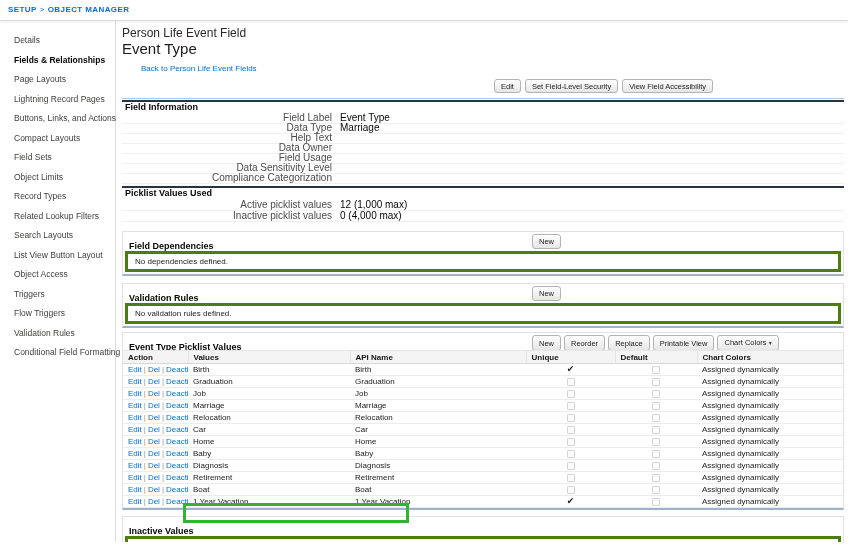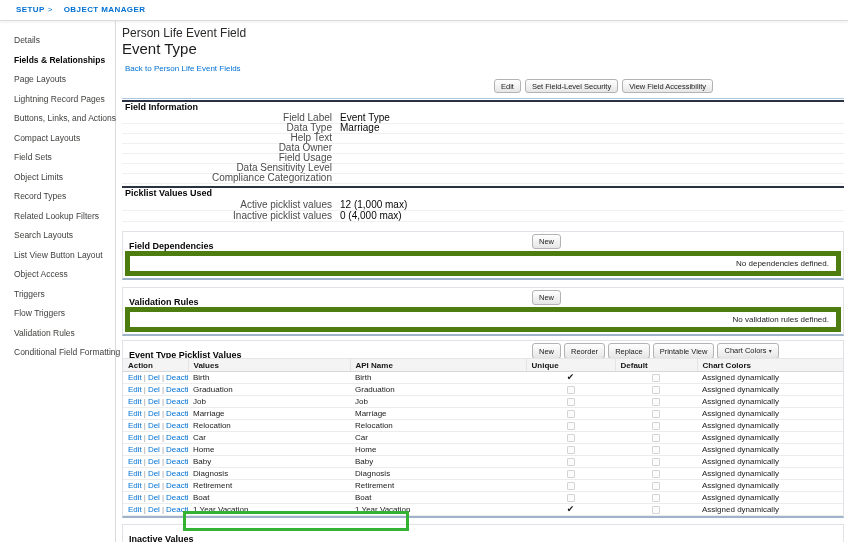--- a/index.html
+++ b/index.html
@@ -5,54 +5,54 @@
   * { box-sizing: border-box; }
   html,body { margin:0; padding:0; }
   body {
     width:848px; height:560px; overflow:hidden;
     font-family:"Liberation Sans","DejaVu Sans",sans-serif;
     background:#fff; color:#080707;
   }
   
   .top-header { padding:5px 0 6px 8px; border-bottom:1px solid #d9dbdd; box-shadow:0 1px 3px rgba(0,0,0,.08); position:relative; z-index:3; background:#fff; }
   .crumbs { font-size:8px; font-weight:bold; letter-spacing:.4px; }
-  .crumbs a { color:#0070d2; text-decoration:none; cursor:pointer;margin-left:8px; }
+  .crumbs a { color:#0070d2; text-decoration:none; cursor:pointer; }
   .crumbs .sep { color:#0070d2; margin:0 3px; font-weight:normal; }
   .page-title { margin:3px 0 0; font-size:13px; font-weight:bold; color:#080707; }
   
   .content { display:flex; height:521px; }
   .sidebar { width:116px; border-right:1px solid #d9dbdd; padding-top:10px; background:#fff; flex-shrink:0; }
   .side-item { padding:5px 4px 5px 14px; font-size:8.5px; line-height:9.5px; color:#3e3e3c; cursor:pointer; white-space:nowrap; }
   .side-item.sel { font-weight:bold; color:#080707; }
   .main { flex:1; padding:5px 4px 0 6px; overflow:hidden; }
   
   .obj-label { font-size:12px; color:#2b2826; }
   .field-title { font-size:15px; color:#1b1b1b; line-height:17px; }
-  .back-link { font-size:8px; color:#0070d2; text-decoration:none; margin-left:3px; display:inline-block; line-height:10px; cursor:pointer; }
+  .back-link { font-size:8px; color:#0070d2; text-decoration:none; margin-left:19px; display:inline-block; line-height:10px; cursor:pointer; }
   
   .detail-btns { margin:4px 0 0 372px; display:flex; gap:4px; height:14px; }
   .btn { font-family:inherit; font-size:7.5px; line-height:9px; color:#222; background:linear-gradient(#ffffff,#e6e6e6); border:1px solid #b3b3b3; border-radius:3px; padding:2px 6px; cursor:pointer; white-space:nowrap; }
   .tri { font-size:6px; color:#444; }
   .pb-divider { border-top:1px solid #abc7e2; margin-top:5px; }
   
   .info-sec { margin-top:1px; }
   .info-sec h3 { margin:0; border-top:2px solid #2a3140; font-size:9px; line-height:9px; font-weight:bold; padding:1px 0 2px 3px; color:#080707; }
   .irow { display:flex; border-bottom:1px solid #f0f0f0; align-items:flex-end; height:10px; font-size:10px; }
   .ilabel { width:218px; text-align:right; color:#4b4b4b; padding-right:8px; flex-shrink:0; }
   .ivalue { color:#080707; }
   .info-sec.used { margin-top:2px; }
   .info-sec.used .irow { height:11px; }
   
   .rel-box { border:1px solid #dfe2e6; border-bottom:2px solid #9fb4ca; background:#fff; }
   .m9 { margin-top:9px; } .m7 { margin-top:7px; } .m4 { margin-top:4px; } .m6 { margin-top:6px; }
   .rel-head { position:relative; padding:3px 6px; height:17px; }
   .rel-head h3 { margin:0; font-size:9px; line-height:10px; font-weight:bold; display:inline-block; color:#080707; }
   .rel-btns { position:absolute; left:373px; top:2px; display:flex; gap:3px;padding-left:36px; }
   .rel-btns .gen { display:flex; gap:3px; }
-  .rel-empty { margin:2px; border:5px solid #4d7c0f; font-size:8px; line-height:9px; padding:3px 7px; color:#222; background:#fff;text-align:right; }
+  .rel-empty { margin:2px; border:3px solid #4d7c0f; font-size:8px; line-height:9px; padding:3px 7px; color:#222; background:#fff; }
   .rel-empty.tight { padding:2px 7px; }
   
   .pv-wrap { position:relative; }
   table.pv { width:100%; border-collapse:collapse; table-layout:fixed; font-size:8px; }
   table.pv thead th { height:13px; background:#f4f4f4; border-top:1px solid #e6e6e6; border-bottom:1px solid #d8d8d8; border-right:1px solid #e4e4e4; font-weight:bold; text-align:left; padding:0 5px; color:#161616; }
   table.pv thead th:last-child { border-right:none; }
   table.pv tbody td { height:12px; border-bottom:1px solid #ececec; padding:0 5px; white-space:nowrap; overflow:hidden; color:#1a1a1a; }
   th.c, td.c { text-align:center; }
   .act a { color:#0070d2; text-decoration:none; cursor:pointer; }
   .act .lsep { color:#9a9a9a; margin:0 2px; }

